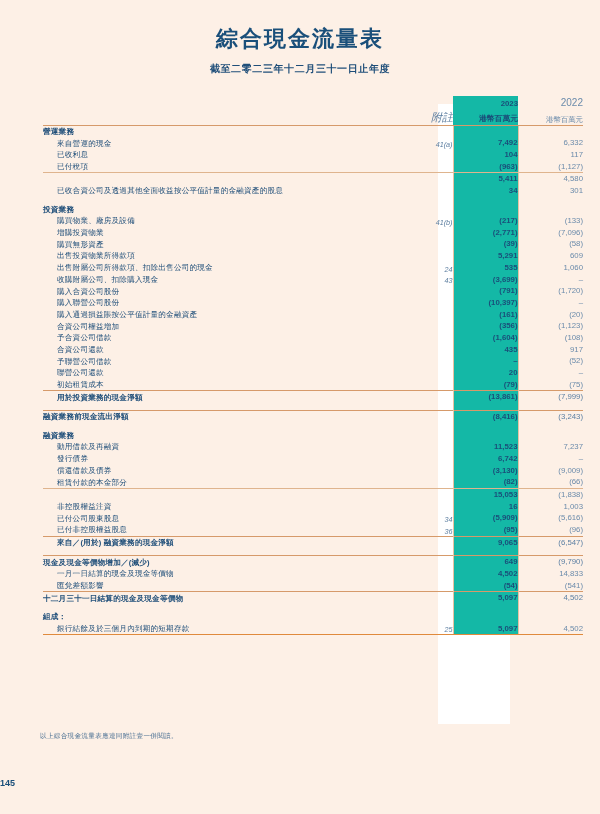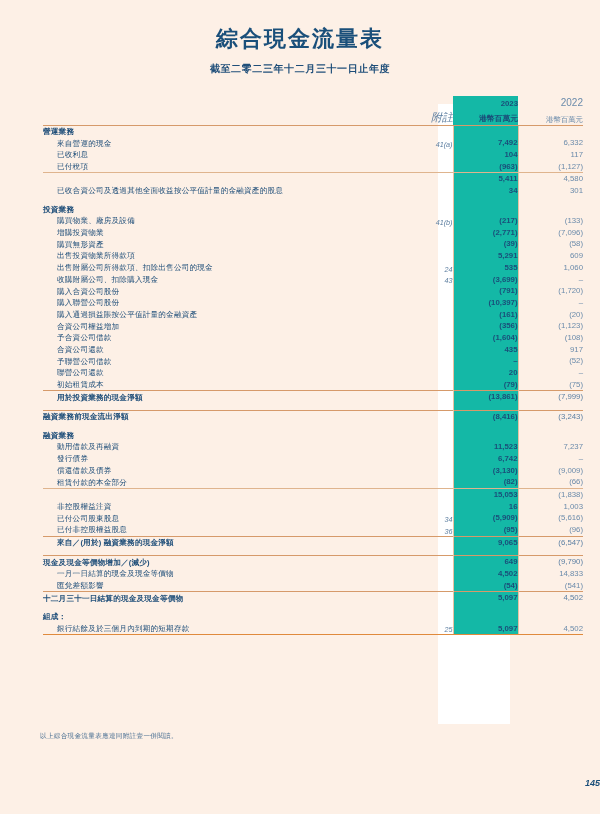--- a/index.html
+++ b/index.html
@@ -163,25 +163,24 @@
     top: 732px;
     font-size: 6.6px;
     color: #4a6f93;
     letter-spacing: 0.3px;
   }
   .page-number {
     position: absolute;
     left: 0;
     right: 0;
     top: 778px;
-    text-align: right;
+    text-align: left;
     font-size: 9px;
     font-weight: bold;
     color: #1a4f7a;
-    font-style: italic;
   }
 </style>
 </head>
 <body>
 
 <div class="page">
 
   <div class="band"></div>
 
   <div class="title-block">

